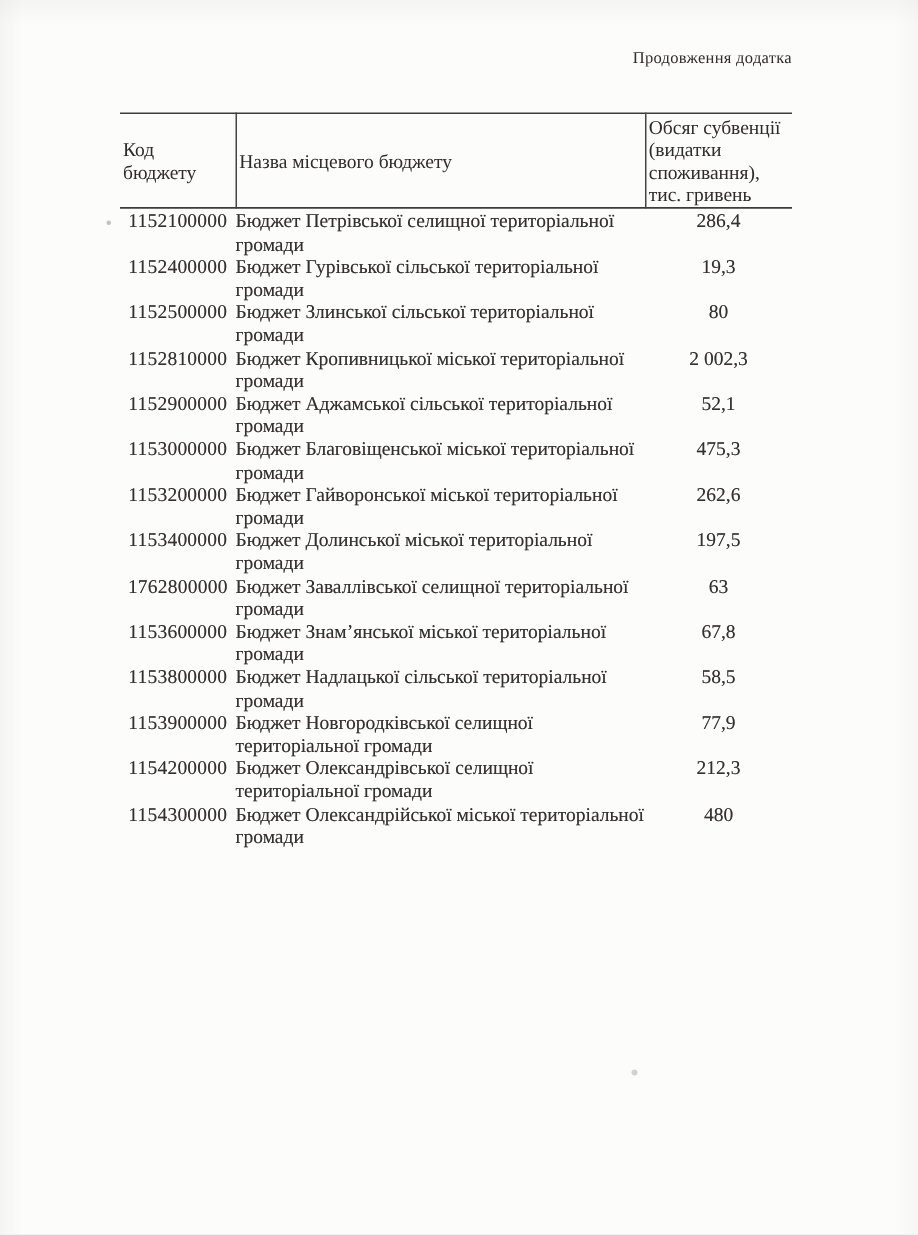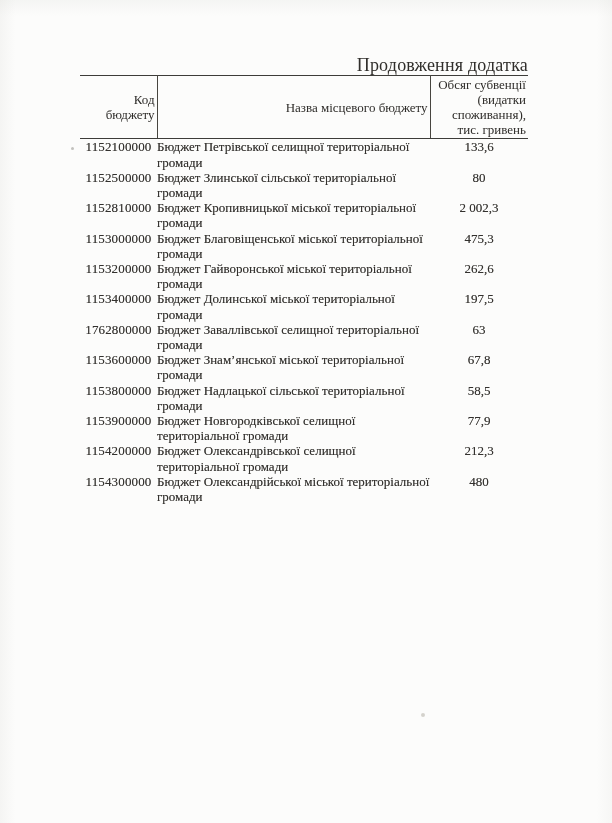--- a/index.html
+++ b/index.html
@@ -15,23 +15,23 @@
     background:
       linear-gradient(90deg, rgba(210,210,206,0.18) 0%, rgba(255,255,255,0) 2.5%, rgba(255,255,255,0) 97.5%, rgba(214,214,210,0.15) 100%),
       linear-gradient(180deg, rgba(222,224,221,0.25) 0%, rgba(255,255,255,0) 2%, rgba(255,255,255,0) 100%),
       #fcfcfb;
     overflow: hidden;
     font-family: "Liberation Serif", "DejaVu Serif", serif;
     color: #33312e;
   }
   .continuation-note {
     position: absolute;
-    top: 57px;
+    top: 31px;
     right: 84px;
-    font-size: 18px;
+    font-size: 11px;
     line-height: 16px;
     color: #302e2b;
     letter-spacing: 0.2px;
     white-space: nowrap;
   }
   table.doc-table {
     position: absolute;
     left: 80px;
     top: 75px;
     width: 448px;
@@ -39,21 +39,21 @@
     table-layout: fixed;
   }
   .doc-table col.c-code   { width: 77px; }
   .doc-table col.c-name   { width: 273px; }
   .doc-table col.c-amount { width: 98px; }
 
   .doc-table thead th {
     font-weight: normal;
     font-size: 13px;
     line-height: 15.1px;
-    text-align: right;
+    text-align: left;
     vertical-align: middle;
     border-top: 1.4px solid #3d3c39;
     border-bottom: 1.3px solid #3d3c39;
     padding: 1px 2px;
     height: 60px;
     color: #2e2c29;
   }
   .doc-table thead th.h-code,
   .doc-table thead th.h-name {
     border-right: 1.1px solid #47453f;
@@ -95,37 +95,47 @@
       <tr>
         <th class="h-code">Код бюджету</th>
         <th class="h-name">Назва місцевого бюджету</th>
         <th class="h-amount">Обсяг субвенції (видатки споживання), тис. гривень</th>
       </tr>
     </thead>
     <tbody>
     <tr>
       <td class="cell-code">1152100000</td>
       <td class="cell-name">Бюджет Петрівської селищної територіальної громади</td>
-      <td class="cell-amount">133,6</td>
+      <td class="cell-amount">286,4</td>
     </tr>
 
 
+    <tr>
+      <td class="cell-code">1152400000</td>
+      <td class="cell-name">Бюджет Гурівської сільської територіальної громади</td>
+      <td class="cell-amount">19,3</td>
+    </tr>
 
     <tr>
       <td class="cell-code">1152500000</td>
       <td class="cell-name">Бюджет Злинської сільської територіальної громади</td>
       <td class="cell-amount">80</td>
     </tr>
 
     <tr>
       <td class="cell-code">1152810000</td>
       <td class="cell-name">Бюджет Кропивницької міської територіальної громади</td>
       <td class="cell-amount">2 002,3</td>
     </tr>
 
+    <tr>
+      <td class="cell-code">1152900000</td>
+      <td class="cell-name">Бюджет Аджамської сільської територіальної громади</td>
+      <td class="cell-amount">52,1</td>
+    </tr>
 
     <tr>
       <td class="cell-code">1153000000</td>
       <td class="cell-name">Бюджет Благовіщенської міської територіальної громади</td>
       <td class="cell-amount">475,3</td>
     </tr>
 
 
     <tr>
       <td class="cell-code">1153200000</td>

